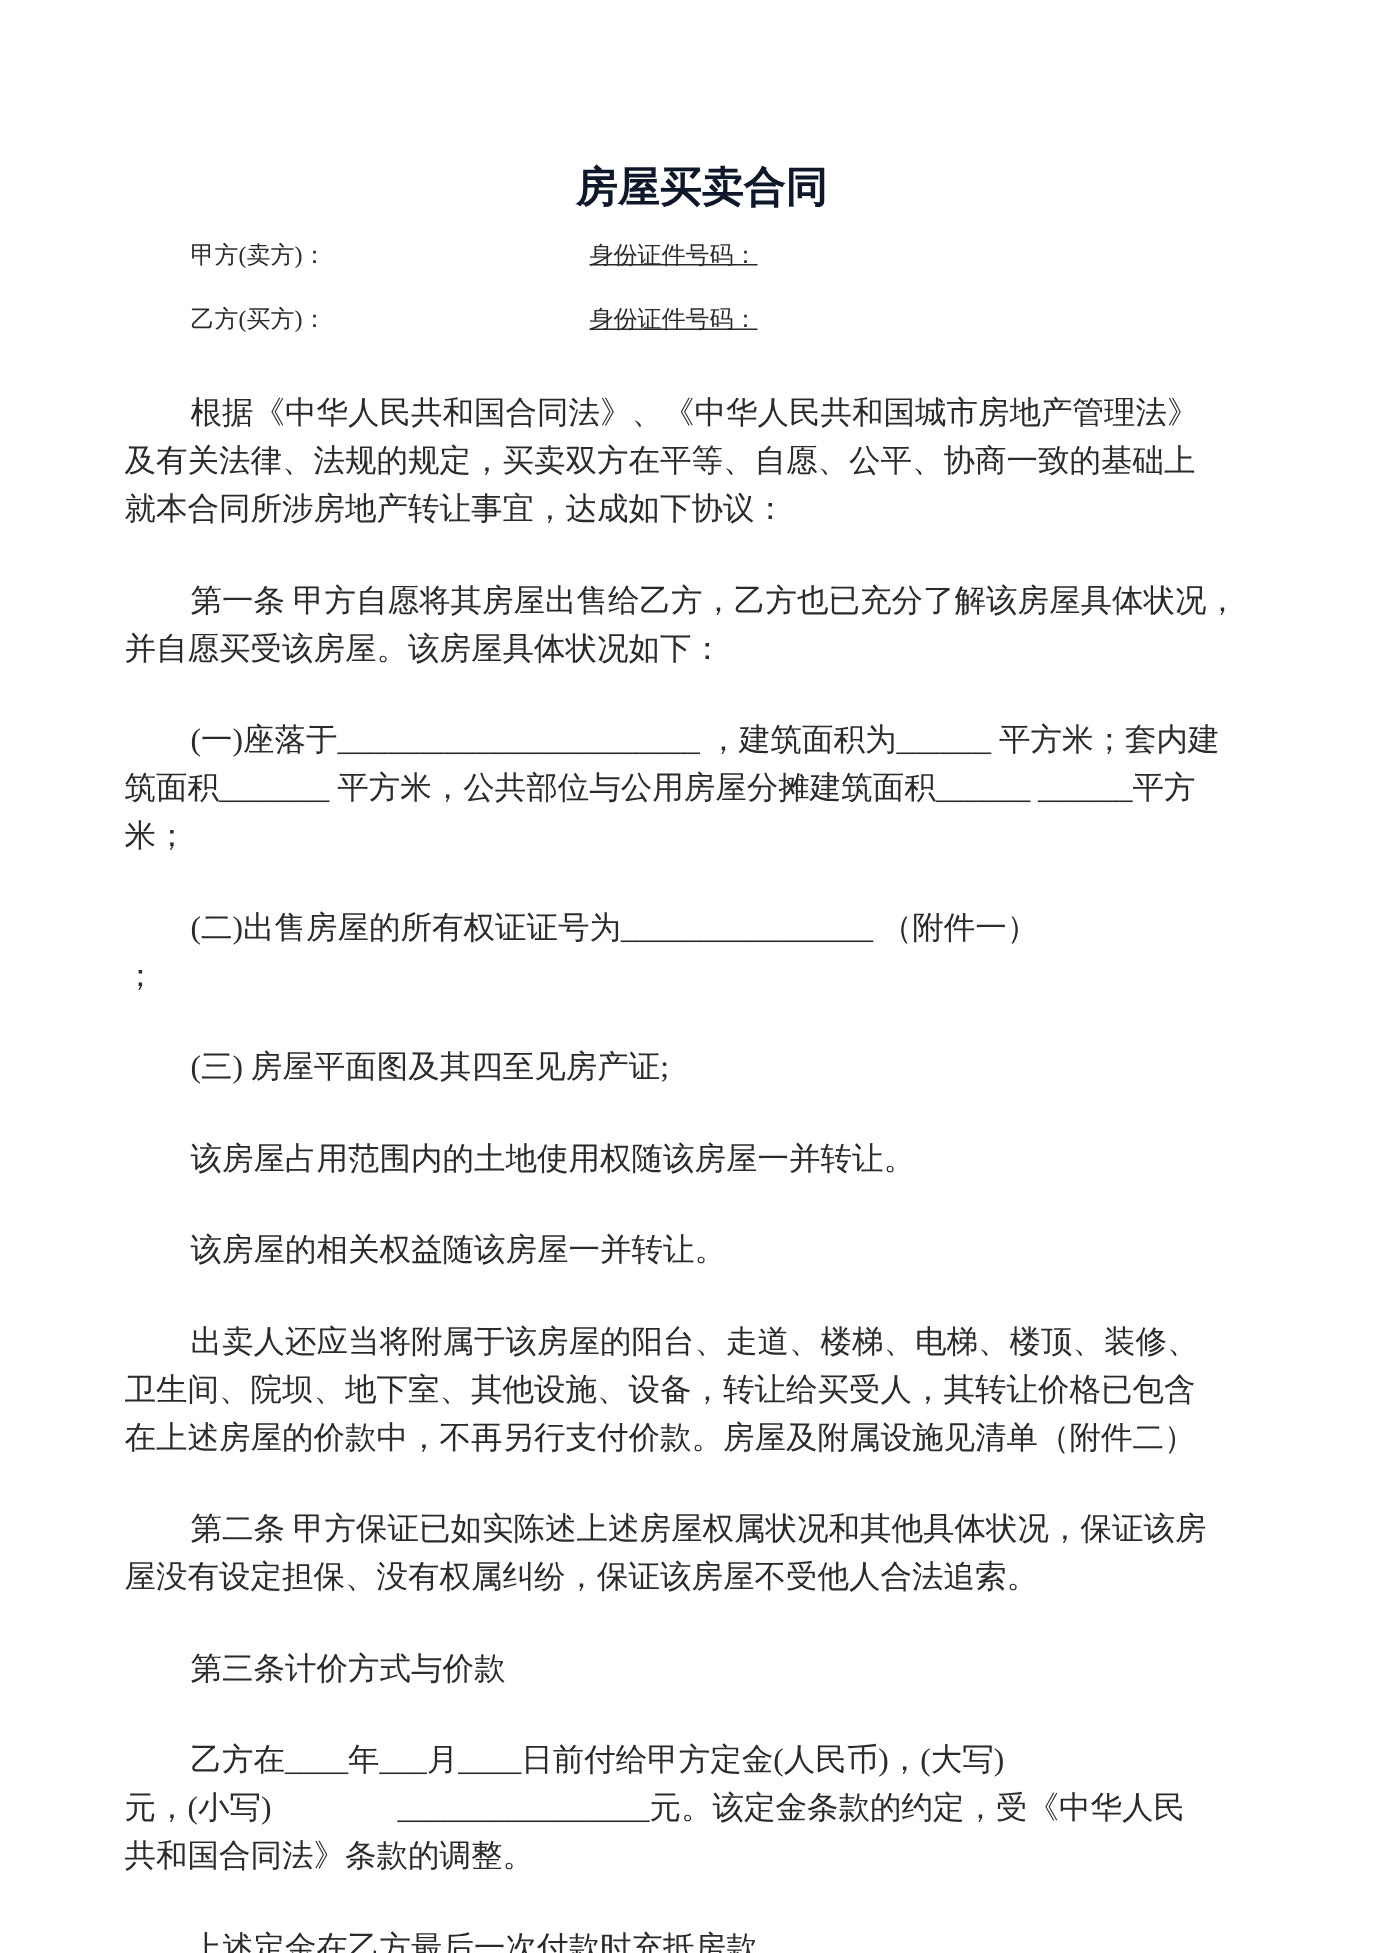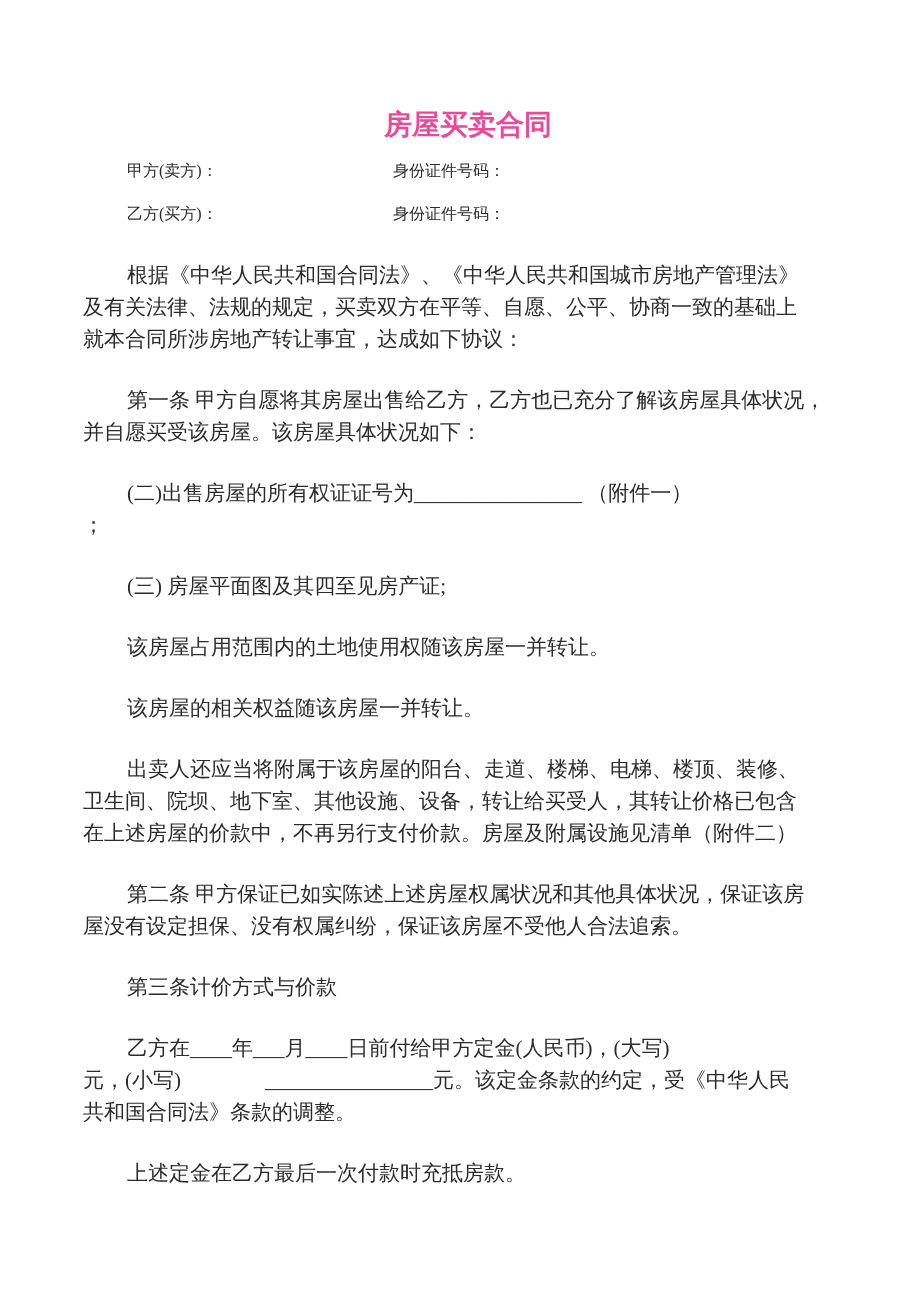--- a/index.html
+++ b/index.html
@@ -20,35 +20,36 @@
     height: 1302px;
     padding: 0 67px 0 83px;
   }
   .doc-title {
     margin: 106px 0 4px 0;
     text-align: center;
     font-family: "Liberation Sans", "DejaVu Sans", sans-serif;
     font-weight: bold;
     font-size: 28px;
     line-height: 38px;
-    color: #ec4899;
+    color: #0f172a;
   }
   .kv-row {
     position: relative;
     margin: 11px 0;
     font-size: 16px;
     line-height: 32px;
     text-indent: 44px;
     white-space: pre-wrap;
   }
   .kv-row .id-label {
     position: absolute;
     left: 310px;
     top: 0;
     text-indent: 0;
+    text-decoration: underline;
   }
   .para {
     margin: 29px 0;
     font-size: 21px;
     line-height: 32px;
     text-indent: 44px;
     white-space: pre-wrap;
   }
 </style>
 </head>
@@ -62,20 +63,23 @@
 
   <p class="kv-row"><span>乙方(买方)：</span><span class="id-label">身份证件号码：</span></p>
 
   <p class="para">根据《中华人民共和国合同法》、《中华人民共和国城市房地产管理法》
 及有关法律、法规的规定，买卖双方在平等、自愿、公平、协商一致的基础上
 就本合同所涉房地产转让事宜，达成如下协议：</p>
 
   <p class="para">第一条 甲方自愿将其房屋出售给乙方，乙方也已充分了解该房屋具体状况，
 并自愿买受该房屋。该房屋具体状况如下：</p>
 
+  <p class="para">(一)座落于_______________________ ，建筑面积为______ 平方米；套内建
+筑面积_______ 平方米，公共部位与公用房屋分摊建筑面积______ ______平方
+米；</p>
 
   <p class="para">(二)出售房屋的所有权证证号为________________ （附件一）
 ；</p>
 
   <p class="para">(三) 房屋平面图及其四至见房产证;</p>
 
   <p class="para">该房屋占用范围内的土地使用权随该房屋一并转让。</p>
 
   <p class="para">该房屋的相关权益随该房屋一并转让。</p>
 

